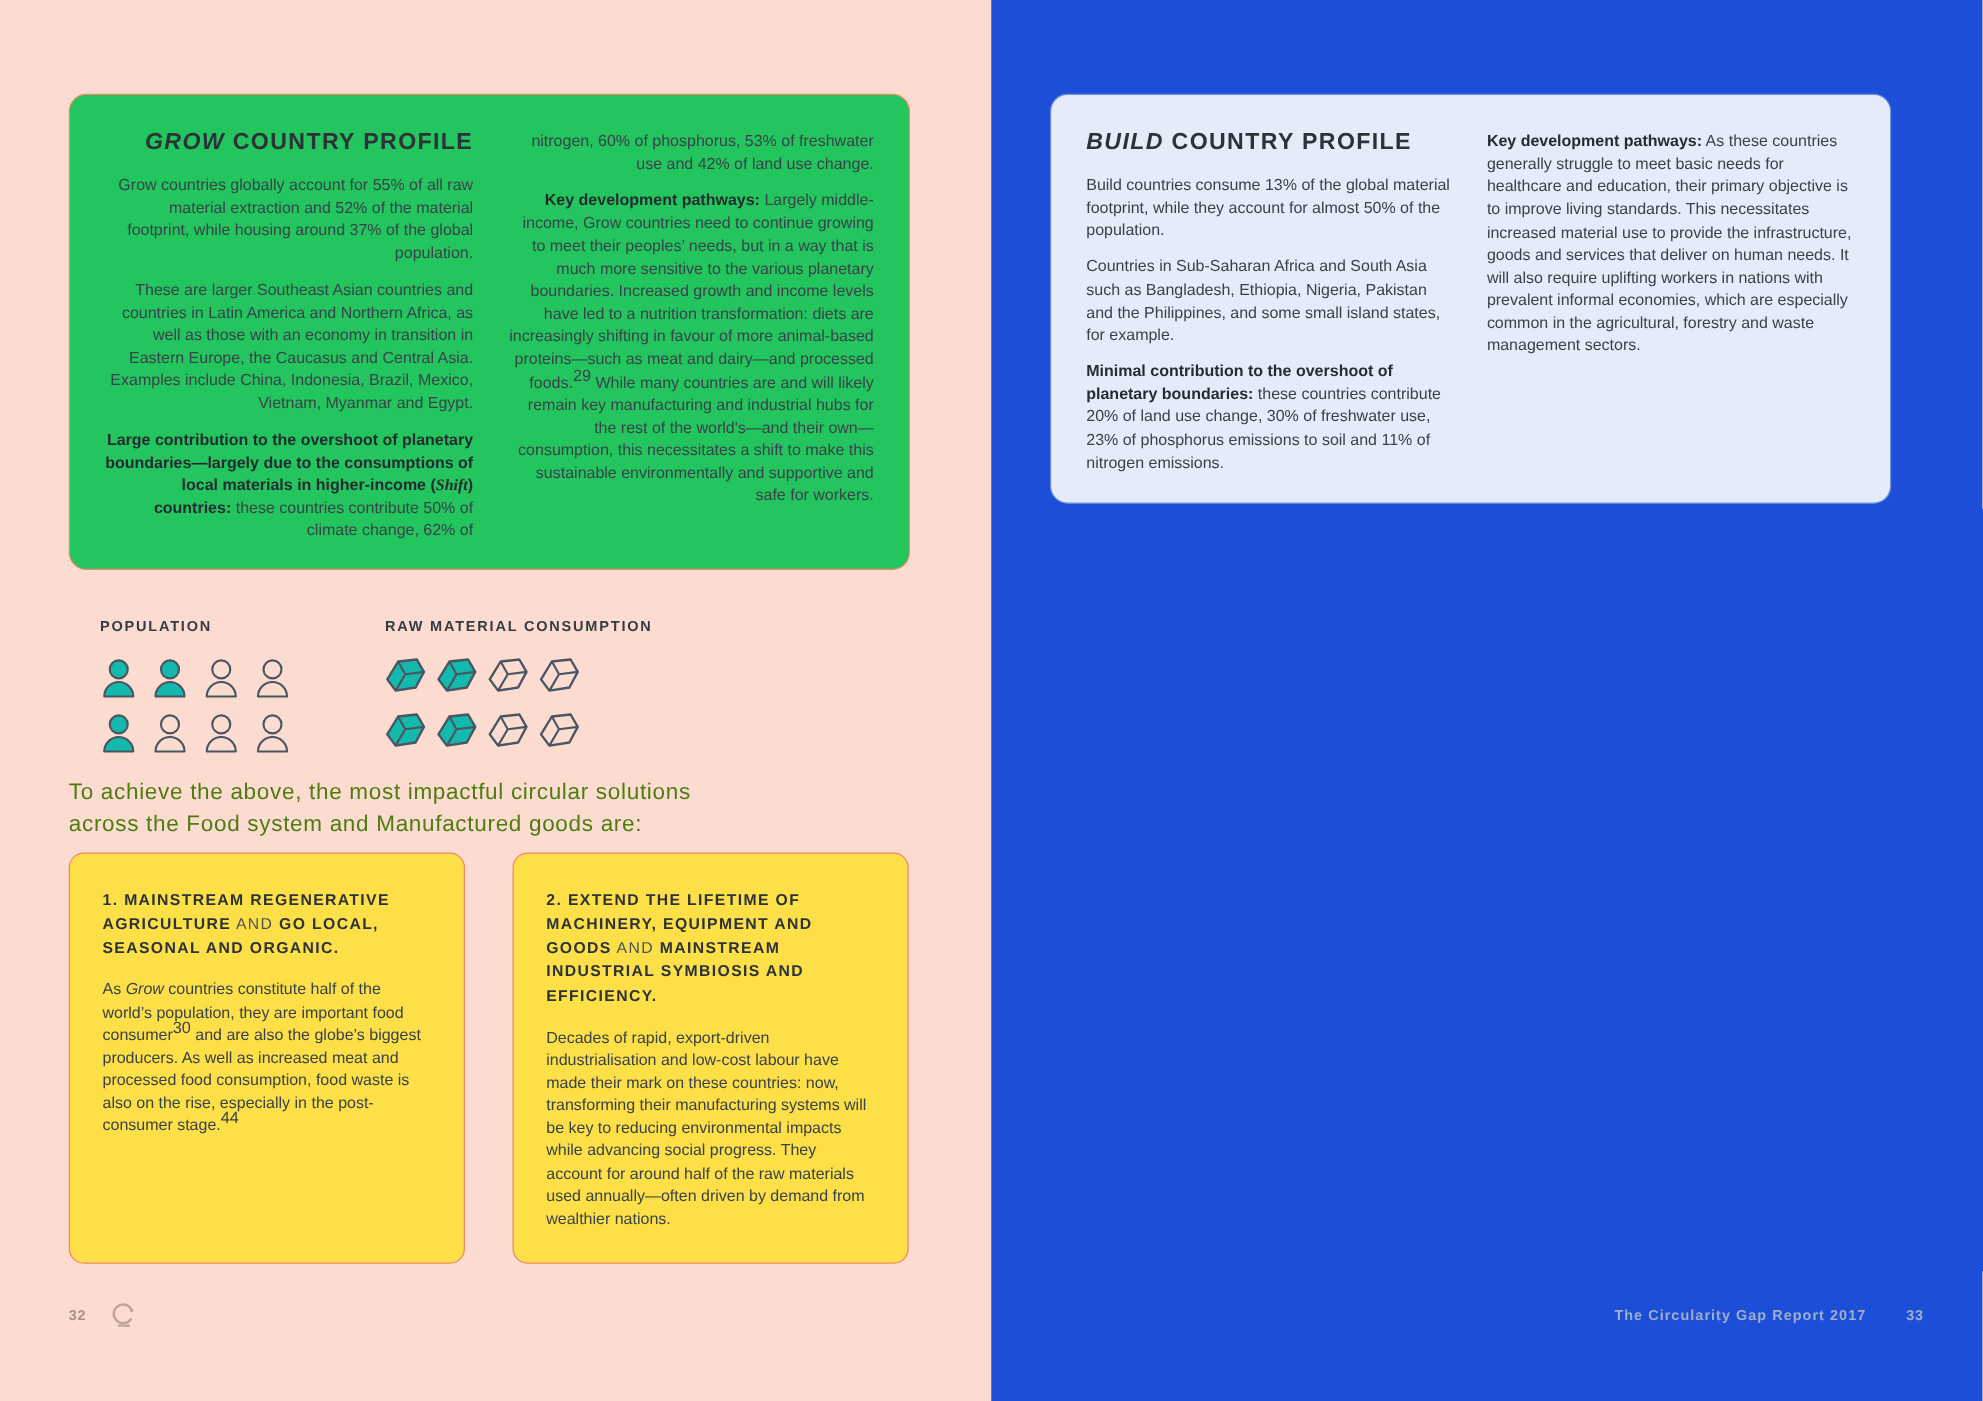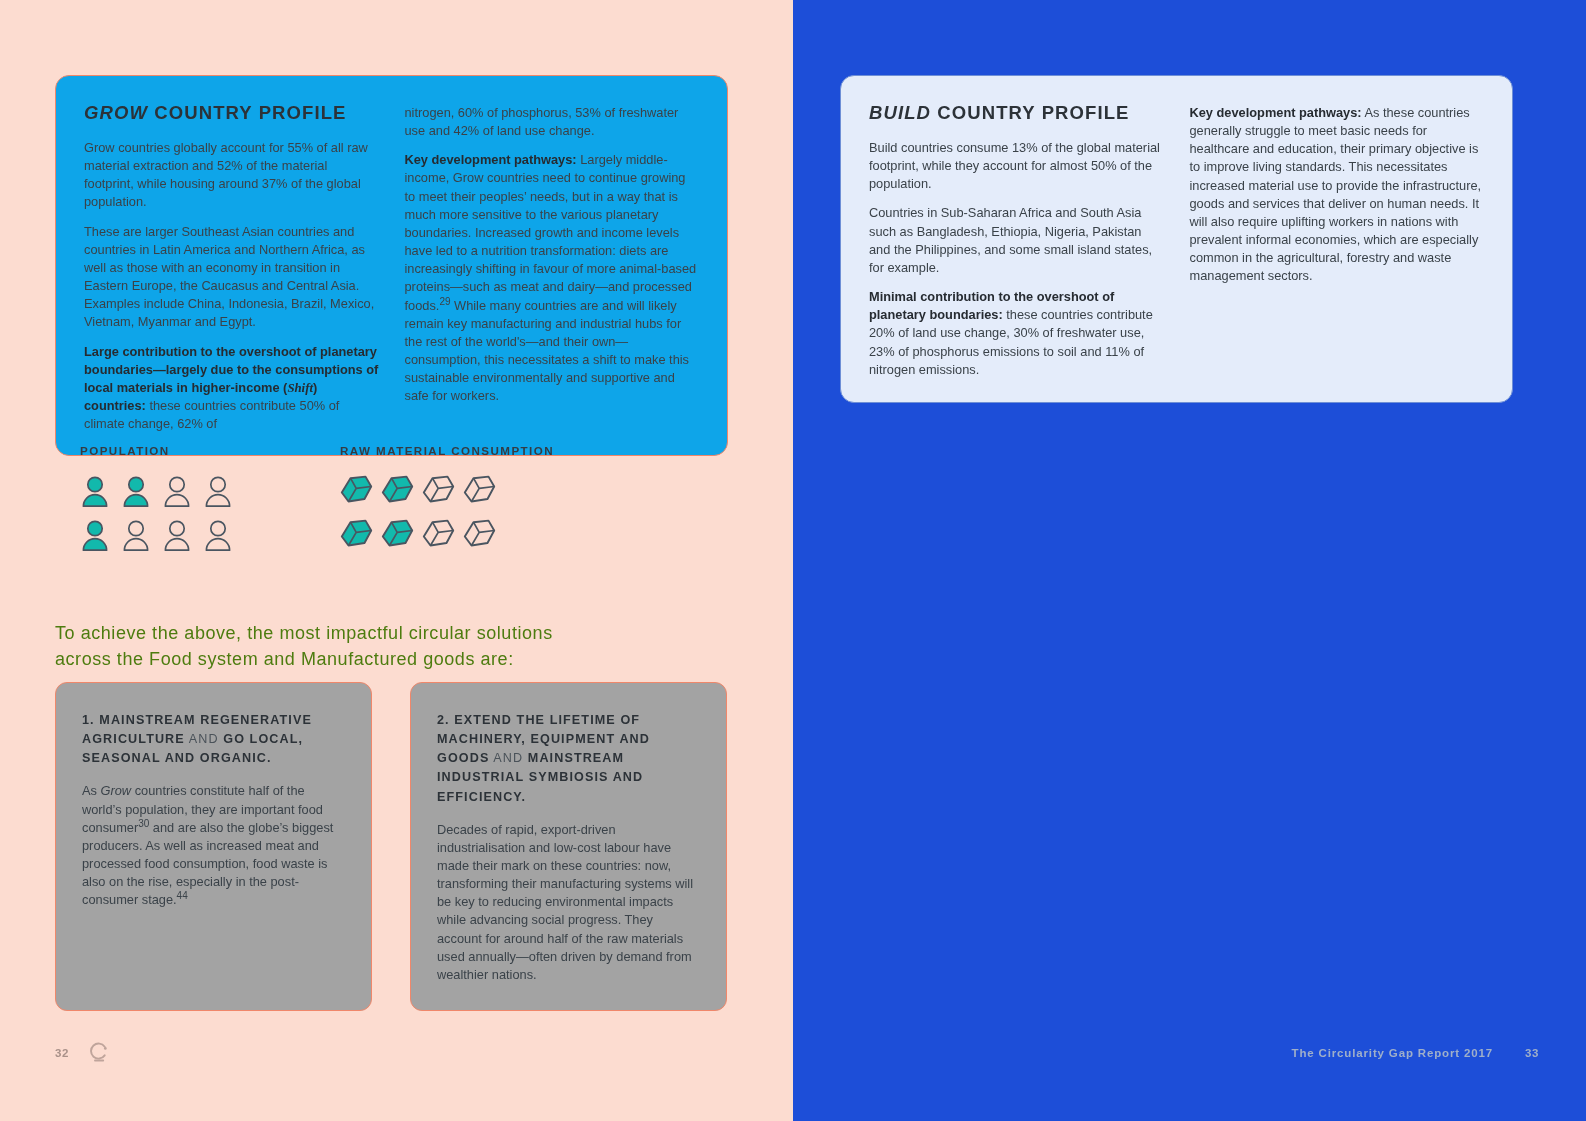--- a/index.html
+++ b/index.html
@@ -17,22 +17,23 @@
   
   .profile-card {
     position: absolute;
     border-radius: 14px;
     padding: 26px 28px 22px 28px;
     display: flex;
     gap: 26px;
   }
   .profile-left {
     left: 55px; top: 75px; width: 673px; min-height: 365px;
-    background: #0ea5e9;
+    background: #22c55e;
     border: 1.6px solid #F0876A;
+    text-align: right;
   }
   .profile-right {
     left: 47px; top: 75px; width: 673px; min-height: 328px;
     background: #E4ECFA;
     border: 1.6px solid #6E8FD6;
   }
   .profile-col { width: 50%; }
   .profile-col.narrow-gap { padding-top: 2px; }
 
   .profile-title {
@@ -47,25 +48,25 @@
 
   p.body {
     font-size: 12.8px;
     line-height: 1.42;
     color: #3A4249;
     margin-bottom: 11px;
   }
   p.body:last-child { margin-bottom: 0; }
   .body b { font-weight: 700; color: #262B31; }
   .body i { font-style: italic; font-family: Liberation Serif, serif; }
-  sup { font-size: 10px; vertical-align: super; line-height: 0; }
+  sup { font-size: 13px; vertical-align: super; line-height: 0; }
 
   
   .stats { position: absolute; display: flex; }
-  .stats-left  { left: 80px; top: 444px; gap: 32px; }
+  .stats-left  { left: 80px; top: 495px; }
   .stat-group { }
   .stat-group.pop { width: 228px; }
   .stat-label {
     font-size: 11.6px;
     font-weight: 700;
     letter-spacing: 1.45px;
     color: #343B43;
     text-transform: uppercase;
     margin-bottom: 18px;
     white-space: nowrap;
@@ -84,21 +85,21 @@
     line-height: 1.45;
     color: #4d7c0f;
   }
   .leadin-left  { left: 55px; top: 620px; width: 520px; }
 
   
   .solutions { position: absolute; display: flex; gap: 38px; }
   .solutions-left  { left: 55px; top: 682px; }
   .sol-card {
     width: 317px;
-    background: #a3a3a3;
+    background: #fde047;
     border-radius: 12px;
     padding: 28px 26px 26px 26px;
   }
   .sol-card.peach { border: 1.6px solid #F0876A; min-height: 310px; }
   .sol-title {
     font-size: 12.6px;
     font-weight: 700;
     letter-spacing: 1.1px;
     line-height: 1.52;
     color: #2C3238;

